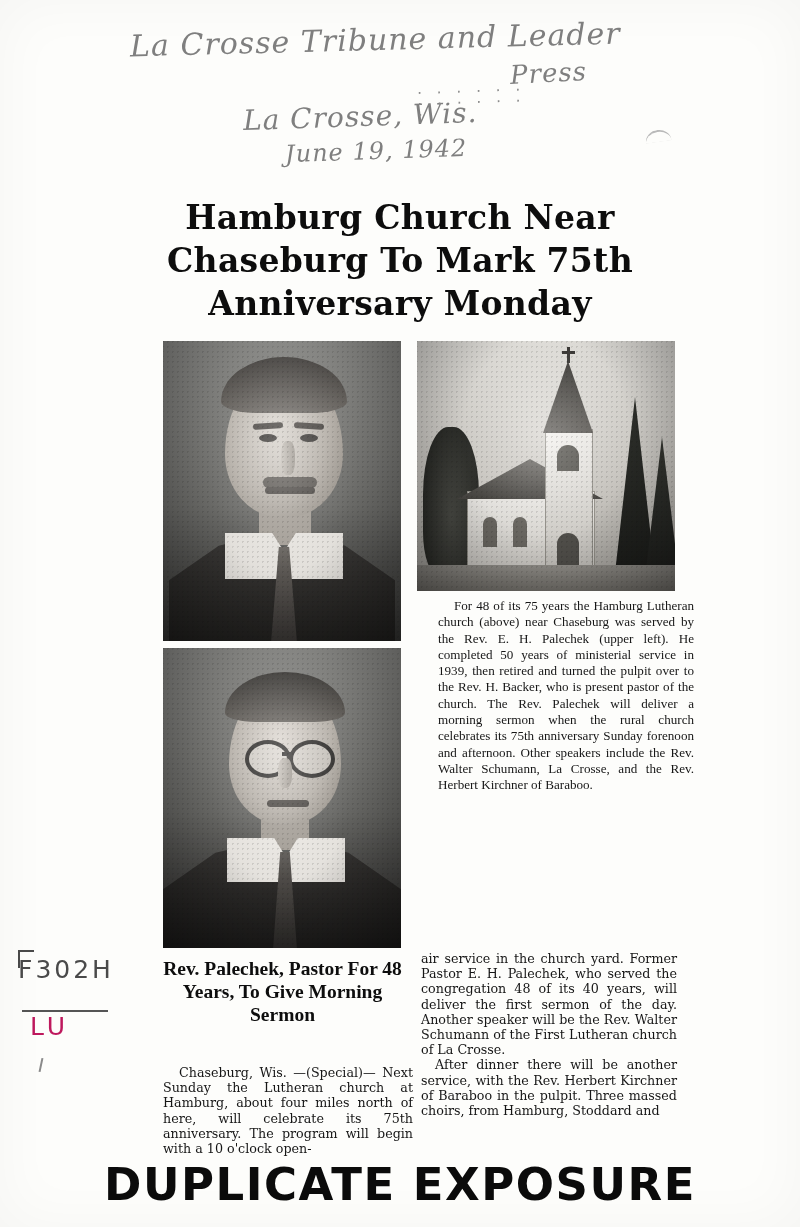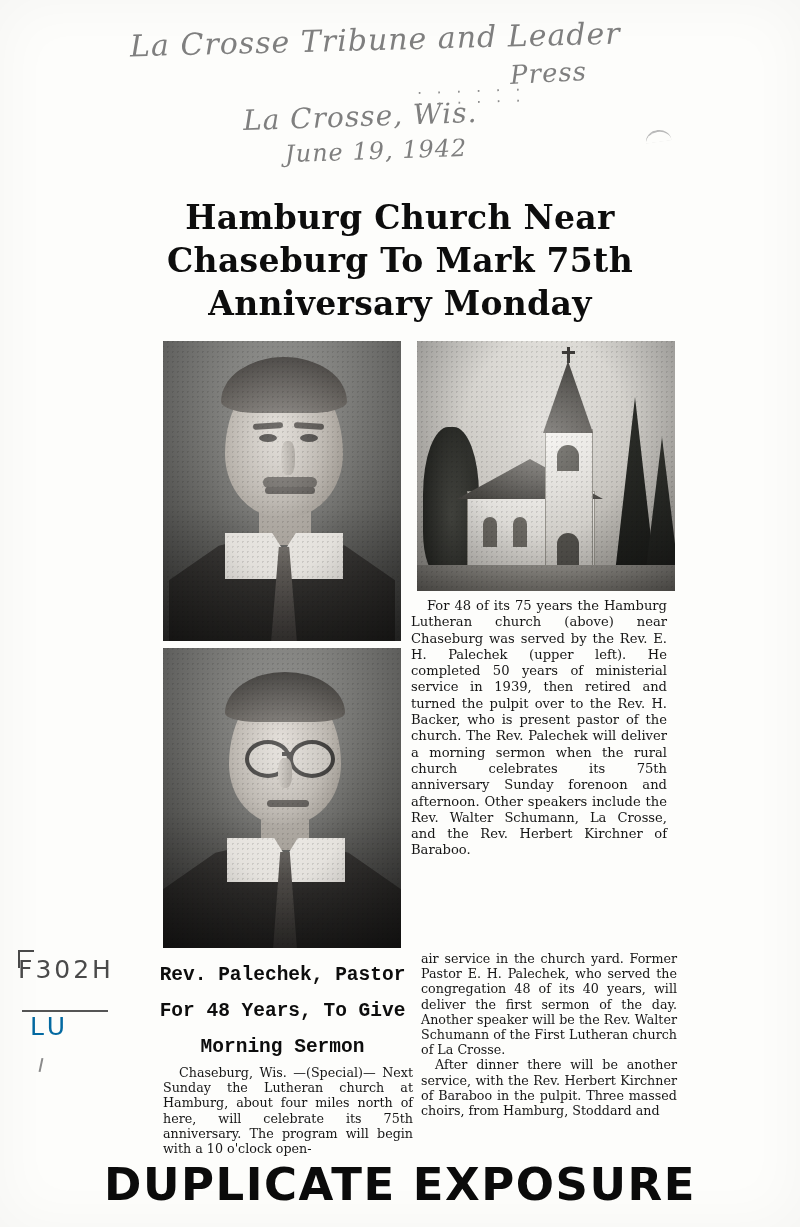--- a/index.html
+++ b/index.html
@@ -224,45 +224,46 @@
   .c-win2 { position:absolute; left:96px; top:176px; width:14px; height:30px; background:#6e6b65; border-radius:7px 7px 0 0;}
   .c-door { position:absolute; left:140px; top:192px; width:22px; height:42px; background:#55534e; border-radius: 11px 11px 0 0;}
   .c-ground { position:absolute; left:0; bottom:0; width:100%; height:26px; background: linear-gradient(180deg,#9d9a94 0%, #7d7a74 100%);}
 
   
   .subhead {
     position: absolute;
     left: 150px; top: 957px;
     width: 265px;
     text-align: center;
-    font-family: Liberation Mono, monospace;
+    font-family: Liberation Serif, serif;
     font-weight: bold;
     font-size: 19.5px;
-    line-height: 36px;
+    line-height: 23px;
     color: #0d0d0d;
   }
 
   
   .col {
     position: absolute;
     font-family: "DejaVu Serif", serif;
     font-size: 13.1px;
     line-height: 16.3px;
     color: #161616;
     text-align: justify;
     -webkit-hyphens: auto;
     hyphens: auto;
   }
   .col p { margin: 0; }
   .col p + p { text-indent: 14px; }
 
   .col-right-top {
-    left: 411px; top: 598px;
+    left: 438px; top: 598px;
     width: 256px;
     text-indent: 0;
+    font-family: Liberation Serif, serif;
   }
   .col-right-top p:first-child { text-indent: 16px; }
 
   .col-right-bottom {
     left: 421px; top: 951px;
     width: 256px;
     font-size: 12.7px;
     line-height: 15.2px;
   }
 
@@ -289,21 +290,21 @@
     left: 22px; top: 1010px;
     width: 86px; height: 2px;
     background: #555;
   }
   .archive-mark2 {
     position: absolute;
     left: 30px; top: 1012px;
     font-family: "DejaVu Sans", sans-serif;
     font-size: 25px;
     letter-spacing: 4px;
-    color: #0369a1;
+    color: #be185d;
   }
   .archive-tick {
     position: absolute;
     left: 40px; top: 1058px;
     width: 2px; height: 14px;
     background: #8a8a8a;
     transform: rotate(12deg);
   }
   .corner-mark {
     position: absolute;

